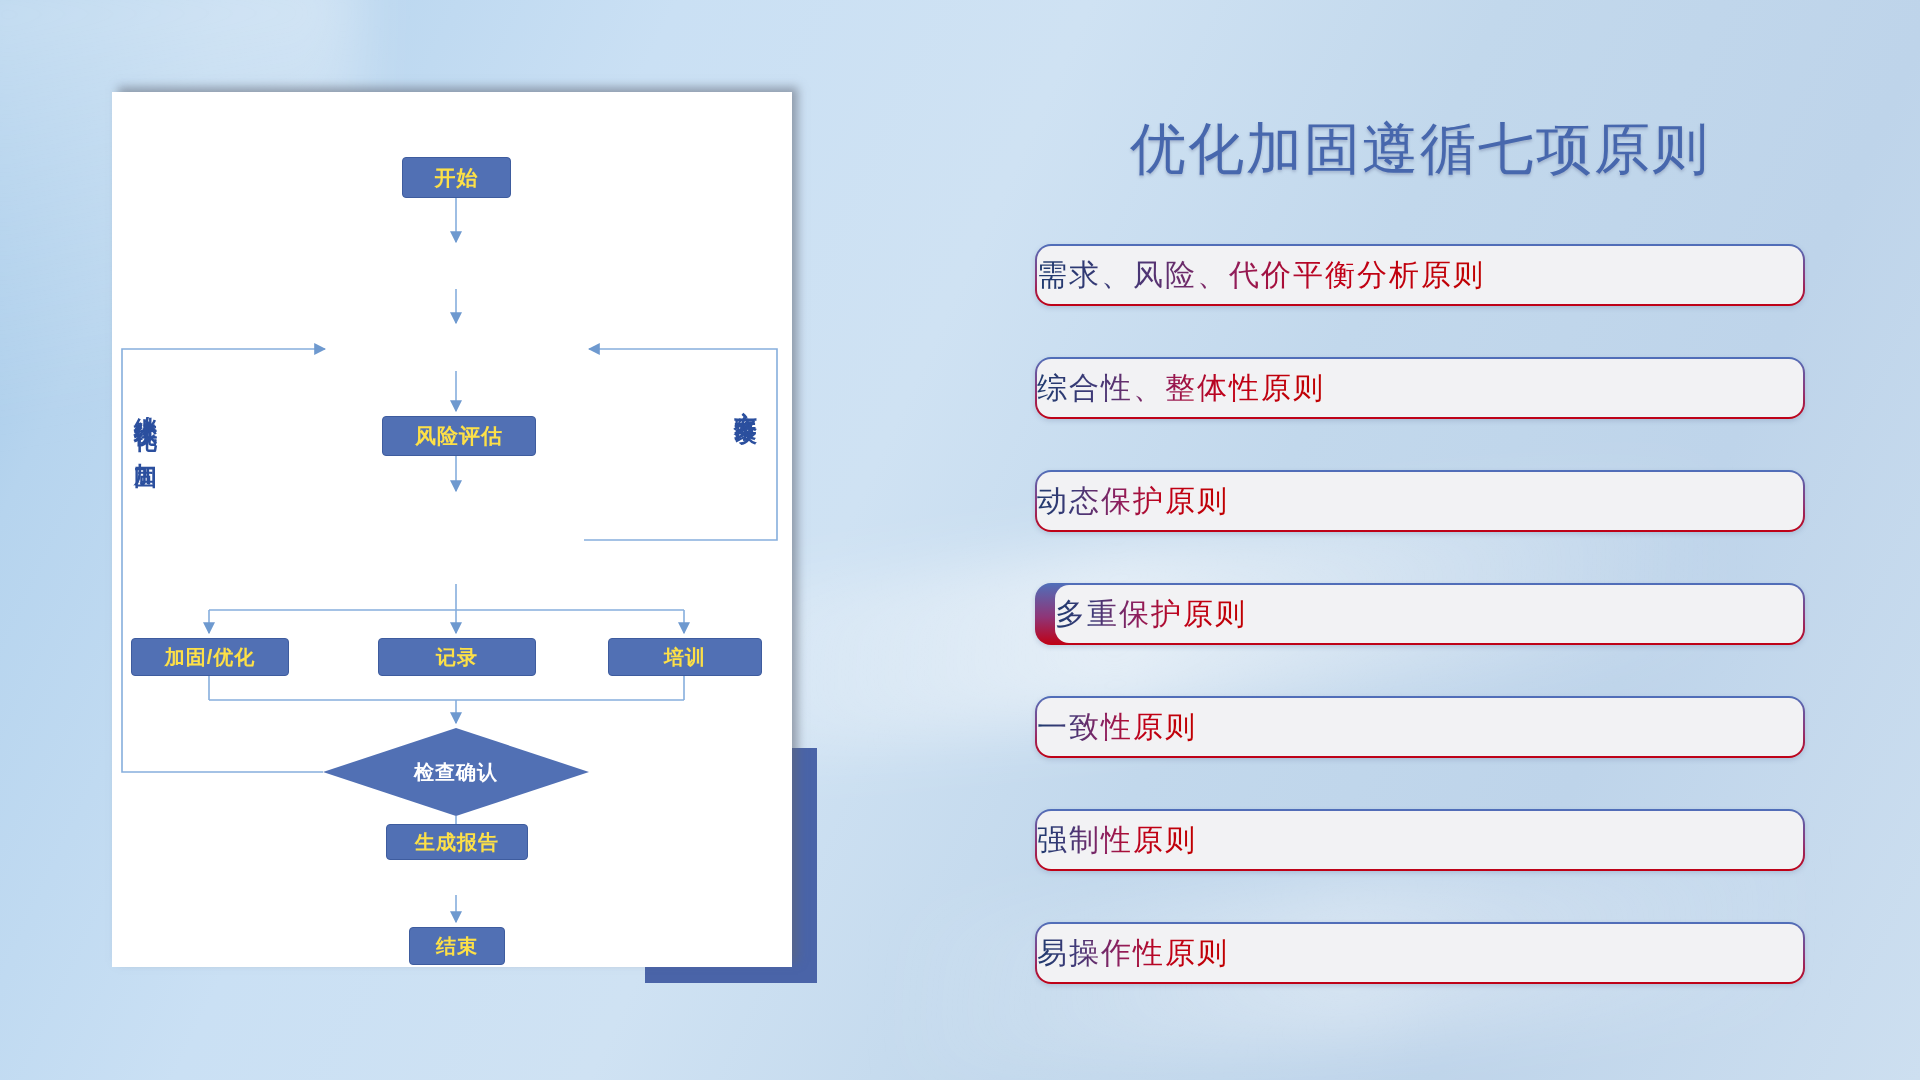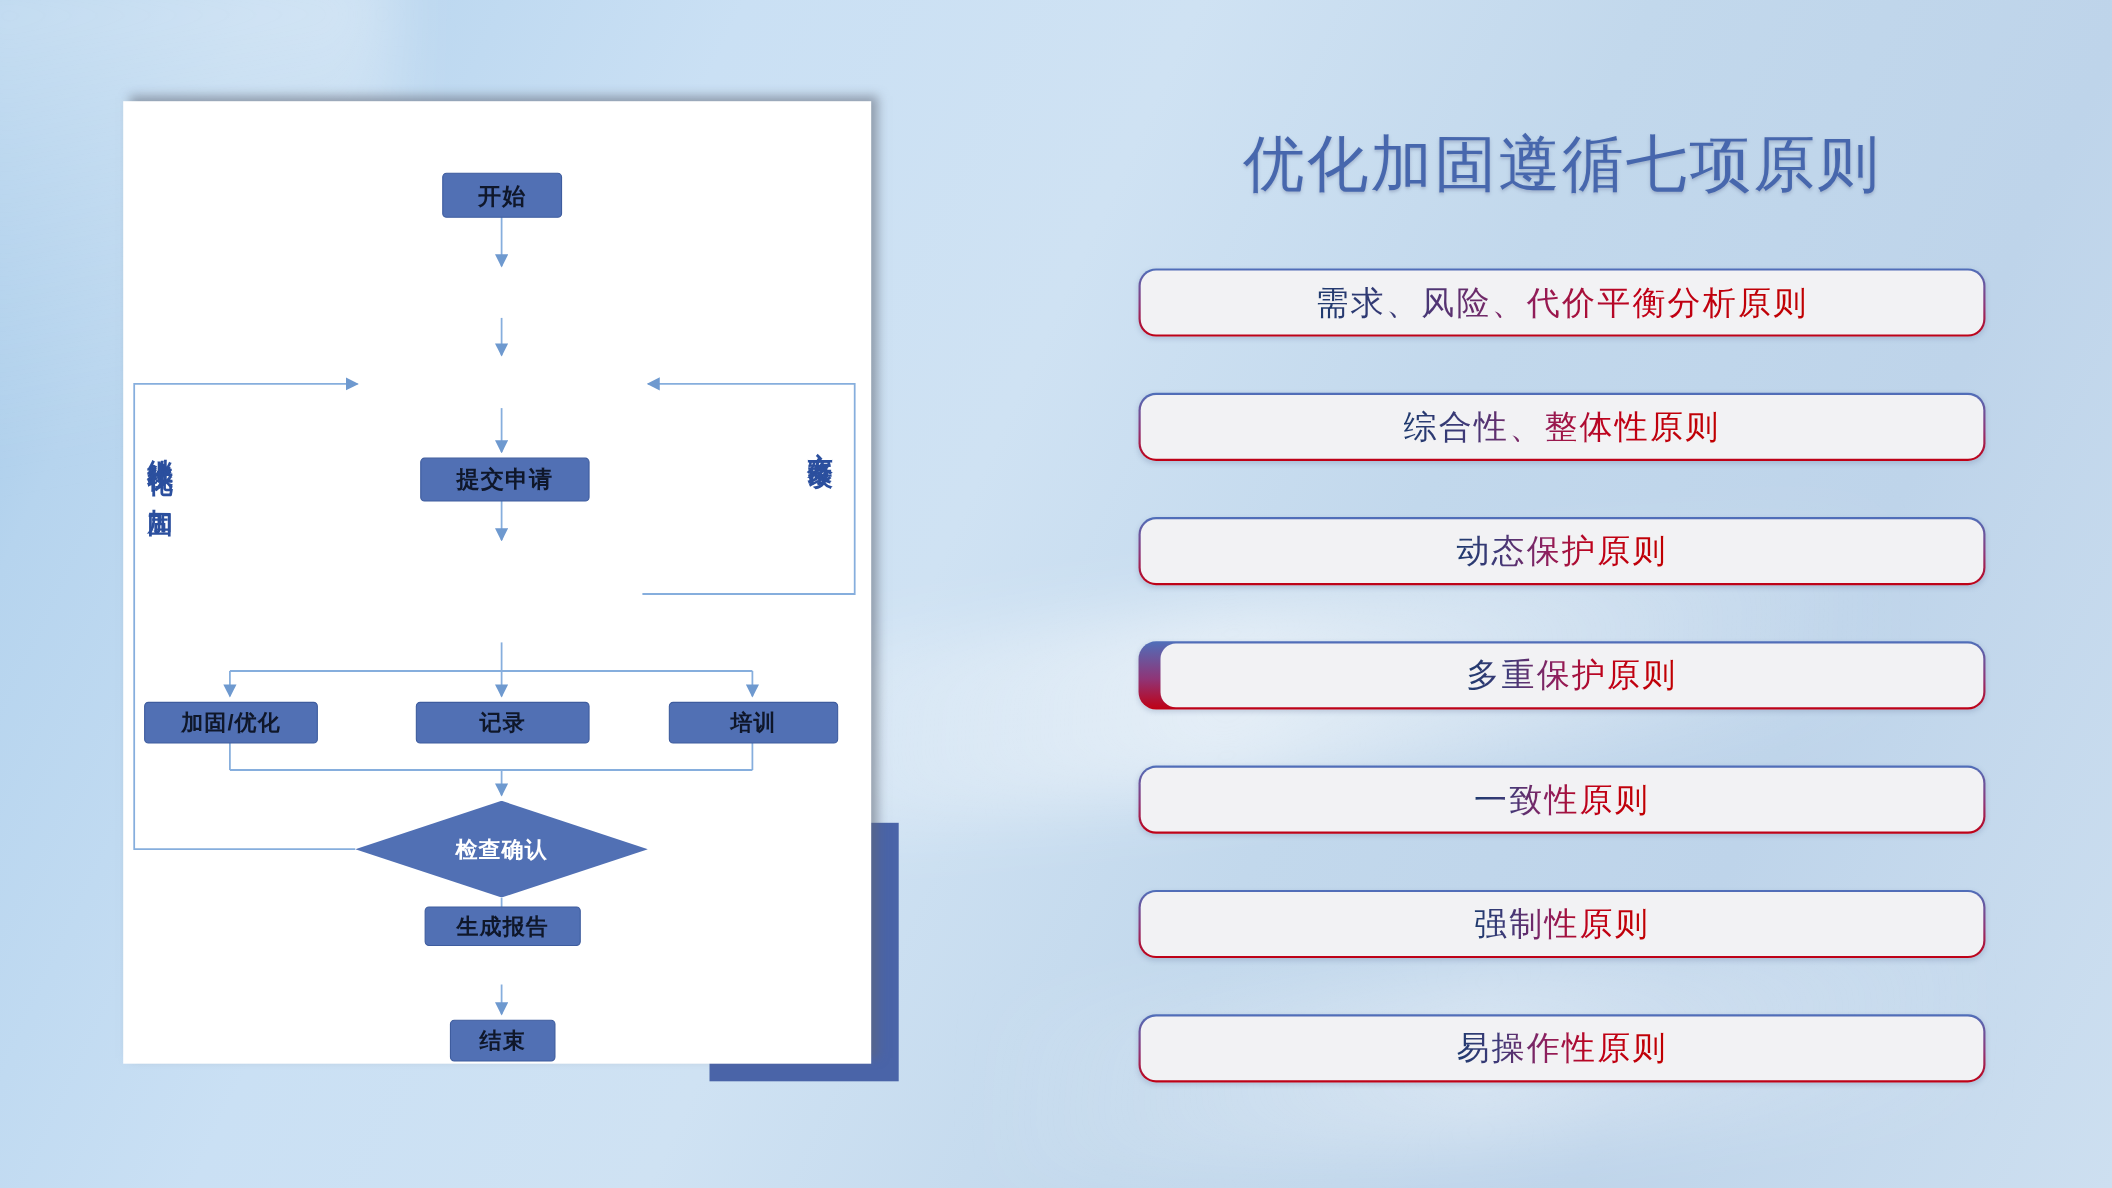--- a/index.html
+++ b/index.html
@@ -21,21 +21,21 @@
 
   
   .shadow-rect{position:absolute;left:645px;top:748px;width:172px;height:235px;
     background:#4a64a8;z-index:1;}
   .card{position:absolute;left:112px;top:92px;width:680px;height:875px;background:#ffffff;
     box-shadow:6px -5px 9px rgba(96,102,116,.55);z-index:2;}
   .card svg{position:absolute;left:0;top:0;}
 
   .fnode{position:absolute;display:flex;align-items:center;justify-content:center;
     background:#5170b4;border:1px solid #3e5c9e;border-radius:4px;
-    color:#0f172a;font-weight:700;font-size:20px;letter-spacing:1px;z-index:3;}
+    color:#fde047;font-weight:700;font-size:20px;letter-spacing:1px;z-index:3;}
   .n-start   {left:290px;top:65px; width:107px;height:39px;font-size:21px;}
   .n-risk    {left:186px;top:155px;width:316px;height:42px;font-size:21px;}
   .n-plan    {left:218px;top:236px;width:254px;height:43px;font-size:22px;}
   .n-submit  {left:270px;top:324px;width:152px;height:38px;font-size:21px;}
   .n-b1      {left:19px; top:546px;width:156px;height:36px;}
   .n-b2      {left:266px;top:546px;width:156px;height:36px;}
   .n-b3      {left:496px;top:546px;width:152px;height:36px;}
   .n-report  {left:274px;top:732px;width:140px;height:34px;}
   .n-end     {left:297px;top:835px;width:94px; height:36px;}
   .fdiamond{position:absolute;display:flex;align-items:center;justify-content:center;
@@ -50,21 +50,21 @@
   .loop-right{left:622px;top:300px;}
 
   
   .r-title{position:absolute;left:1035px;top:112px;width:770px;text-align:center;
     font-size:56px;font-weight:400;color:#4767ad;letter-spacing:2px;
     text-shadow:0 2px 3px rgba(90,100,140,.35);}
   .pbox{position:absolute;left:1035px;width:770px;height:62px;border-radius:16px;
     background:linear-gradient(180deg,#4f6fba 0%,#8f3577 55%,#c00014 100%);
     padding:2px;box-sizing:border-box;box-shadow:0 2px 5px rgba(110,130,165,.3);}
   .pbox .inner{width:100%;height:100%;border-radius:14px;background:#f2f2f4;
-    display:flex;align-items:center;justify-content:center;}
+    display:flex;align-items:center;}
   .pbox .ptext{font-size:30px;letter-spacing:2px;font-weight:400;
     background:linear-gradient(90deg,#1e3a6e 0%,#403a78 20%,#8c2060 42%,#c00018 65%,#c00000 100%);
     -webkit-background-clip:text;background-clip:text;color:transparent;}
   .pb0{top:244px;} .pb1{top:357px;} .pb2{top:470px;} .pb3{top:583px;padding-left:20px;}
   .pb4{top:696px;} .pb5{top:809px;} .pb6{top:922px;}
 </style>
 </head>
 <body>
 
 <div class="bg-streak s1"></div>
@@ -99,21 +99,21 @@
       <path d="M344 724 L344 764" marker-end="url(#arr)"></path>
       <path d="M344 803 L344 830" marker-end="url(#arr)"></path>
 
       <path d="M211 680 L10 680 L10 257 L213 257" marker-end="url(#arr)"></path>
 
       <path d="M472 448 L665 448 L665 257 L477 257" marker-end="url(#arr)"></path>
     </g>
   </svg>
 
   <div class="fnode n-start">开始</div>
-  <div class="fnode n-submit">提交申请</div>
+  <div class="fnode n-submit">风险评估</div>
   <div class="fnode n-b1">加固/优化</div>
   <div class="fnode n-b2">记录</div>
   <div class="fnode n-b3">培训</div>
   <div class="fdiamond n-d2">检查确认</div>
   <div class="fnode n-report">生成报告</div>
   <div class="fnode n-end">结束</div>
 
   <div class="loop-label loop-left">继续优化/加固</div>
   <div class="loop-label loop-right">方案修改</div>
 </div>

